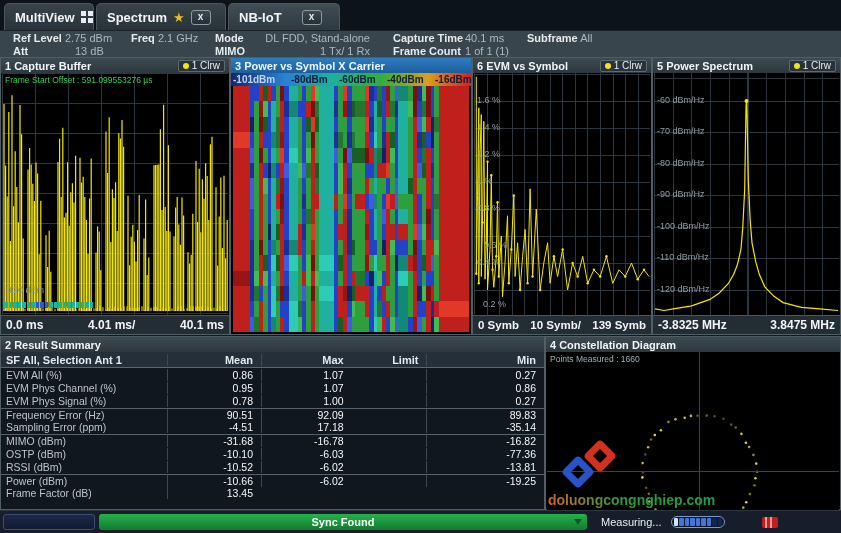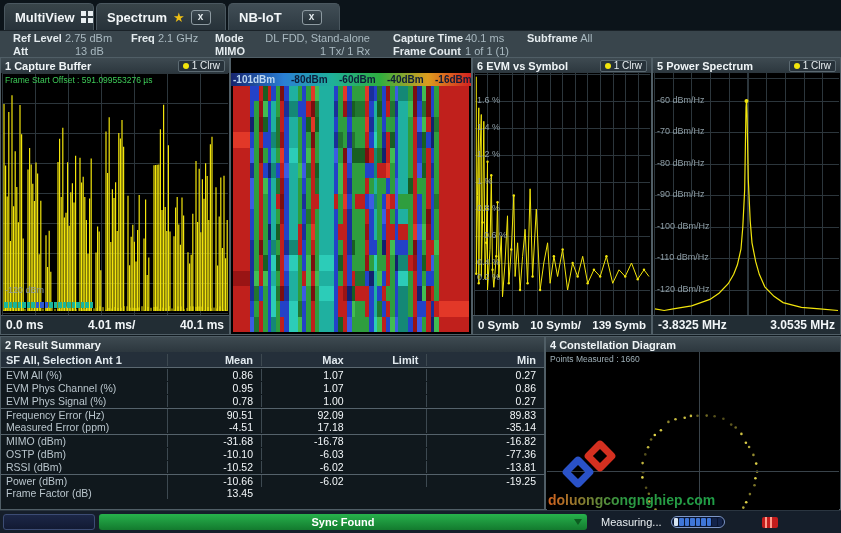--- a/index.html
+++ b/index.html
@@ -387,20 +387,23 @@
         </div>
     </div>
     <div class="axisrow">
       <span>0.0 ms</span>
       <span>4.01 ms/</span>
       <span>40.1 ms</span>
     </div>
   </div>
 
   <div class="panel" style="left:230px; top:57px; width:242px; height:278px;">
+    <div class="phead sel">
+      <span>3 Power vs Symbol X Carrier</span>
+    </div>
     <div class="cbar">
       <span style="left:2px; color:#bcd6f0;">-101dBm</span>
       <span style="left:25%;">-80dBm</span>
       <span style="left:45%;">-60dBm</span>
       <span style="left:65%;">-40dBm</span>
       <span style="left:85%;">-16dBm</span>
     </div>
     <div class="heatmap">
         <div class="hm-col" style="flex-grow: 14;">
           <div class="hm-cell" style="background: rgb(192, 32, 28);"></div>
@@ -1132,23 +1135,23 @@
         <span class="dot"></span>
         <span>1 Clrw</span>
       </span>
     </div>
     <div class="plot grid-evm" style="left:1px; top:15px; width:176px; height:243px;">
       <div class="ylab" style="top:22px;">1.6 %</div>
       <div class="ylab" style="top:49px;">1.4 %</div>
       <div class="ylab" style="top:76px;">1.2 %</div>
       <div class="ylab" style="top:103px;">1 %</div>
       <div class="ylab" style="top:130px;">0.8 %</div>
-      <div class="ylab" style="top:157px;padding-left:7px;">0.6 %</div>
+      <div class="ylab" style="top:167px;padding-left:7px;">0.6 %</div>
       <div class="ylab" style="top:184px;">0.4 %</div>
-      <div class="ylab" style="top:199px;">0.2 %</div>
+      <div class="ylab" style="top:226px;margin-left:6px;">0.2 %</div>
       <svg id="evm-svg" width="176" height="243">
           <polyline points="2.3,3.7 2.3,200.8 3.5,122.5 4.8,34.8 4.8,210.3 6.0,82.0 7.3,41.5 7.3,203.5 8.5,149.5 9.8,48.3 11.0,206.2 12.3,169.8 13.5,88.8 13.5,217.0 16.0,176.5 17.3,102.3 18.5,196.8 19.8,214.3 22.3,183.3 23.5,129.3 24.8,203.5 27.3,163.0 28.5,223.8 31.0,190.0 33.5,142.8 34.8,210.3 37.3,176.5 39.8,122.5 41.1,203.5 43.6,169.8 46.1,217.0 48.6,183.3 51.1,156.3 53.6,210.3 56.1,115.8 58.6,203.5 62.3,136.0 66.1,217.0 69.8,190.0 73.6,169.8 76.1,210.3 79.9,183.3 83.6,203.5 88.6,176.5 93.6,217.0 98.6,190.0 103.6,203.5 108.7,183.3 113.7,210.3 119.9,196.8 126.2,203.5 132.4,183.3 138.7,210.3 145.0,196.8 151.2,203.5 157.5,190.0 163.7,206.2 170.0,196.8 175.0,203.5" fill="none" stroke="#f2e50c" stroke-width="1"></polyline>
           <circle cx="2.2517985611510793" cy="200.8" r="1.2" fill="#f2e50c"></circle>
           <circle cx="4.755395683453237" cy="210.25" r="1.2" fill="#f2e50c"></circle>
           <circle cx="8.510791366906474" cy="149.5" r="1.2" fill="#f2e50c"></circle>
           <circle cx="12.266187050359711" cy="169.75" r="1.2" fill="#f2e50c"></circle>
           <circle cx="13.517985611510792" cy="88.75000000000003" r="1.2" fill="#f2e50c"></circle>
           <circle cx="17.27338129496403" cy="102.25" r="1.2" fill="#f2e50c"></circle>
           <circle cx="18.52517985611511" cy="196.75" r="1.2" fill="#f2e50c"></circle>
           <circle cx="22.280575539568346" cy="183.25000000000003" r="1.2" fill="#f2e50c"></circle>
@@ -1197,21 +1200,21 @@
       <div class="ylab" style="top:148px;">-100 dBm/Hz</div>
       <div class="ylab" style="top:179px;">-110 dBm/Hz</div>
       <div class="ylab" style="top:211px;">-120 dBm/Hz</div>
       <svg id="ps-svg" width="185" height="243">
           <polyline points="1.0,235.9 10.2,237.5 19.3,235.9 28.4,234.3 37.6,232.8 46.8,229.6 55.9,226.4 65.0,220.2 74.2,210.7 79.7,201.3 83.4,191.8 87.0,176.0 88.8,154.0 90.7,116.2 92.0,34.3 92.5,28.0 93.0,40.6 94.3,106.8 96.2,147.7 98.0,169.8 101.7,188.7 105.3,201.3 110.8,213.8 120.0,223.3 129.1,229.6 147.4,234.3 165.7,235.9 184.0,237.5" fill="none" stroke="#f2e50c" stroke-width="1.2"></polyline>
           <circle cx="92.5" cy="28.0" r="2" fill="#f2e50c"></circle>
         </svg>
     </div>
     <div class="axisrow">
       <span>-3.8325 MHz</span>
-      <span>3.0535 MHz</span>
+      <span>3.8475 MHz</span>
     </div>
   </div>
 
   <div class="panel" style="left:0; top:336px; width:545px; height:174px; background:#10181d;">
     <div class="phead">
       <span>2 Result Summary</span>
     </div>
     <div style="position:absolute; left:0; top:15px; right:0;">
       <div class="rs-colhead">
         <span class="c-lbl">SF  All,  Selection  Ant 1</span>
@@ -1242,21 +1245,21 @@
           <span class="c-min">0.27</span>
         </div>
       <div class="rs-row sep">
           <span class="c-lbl">Frequency Error (Hz)</span>
           <span class="c-mean">90.51</span>
           <span class="c-max">92.09</span>
           <span class="c-lim"></span>
           <span class="c-min">89.83</span>
         </div>
       <div class="rs-row">
-          <span class="c-lbl">Measured Error (ppm)</span>
+          <span class="c-lbl">Sampling Error (ppm)</span>
           <span class="c-mean">-4.51</span>
           <span class="c-max">17.18</span>
           <span class="c-lim"></span>
           <span class="c-min">-35.14</span>
         </div>
       <div class="rs-row sep">
           <span class="c-lbl">MIMO (dBm)</span>
           <span class="c-mean">-31.68</span>
           <span class="c-max">-16.78</span>
           <span class="c-lim"></span>

